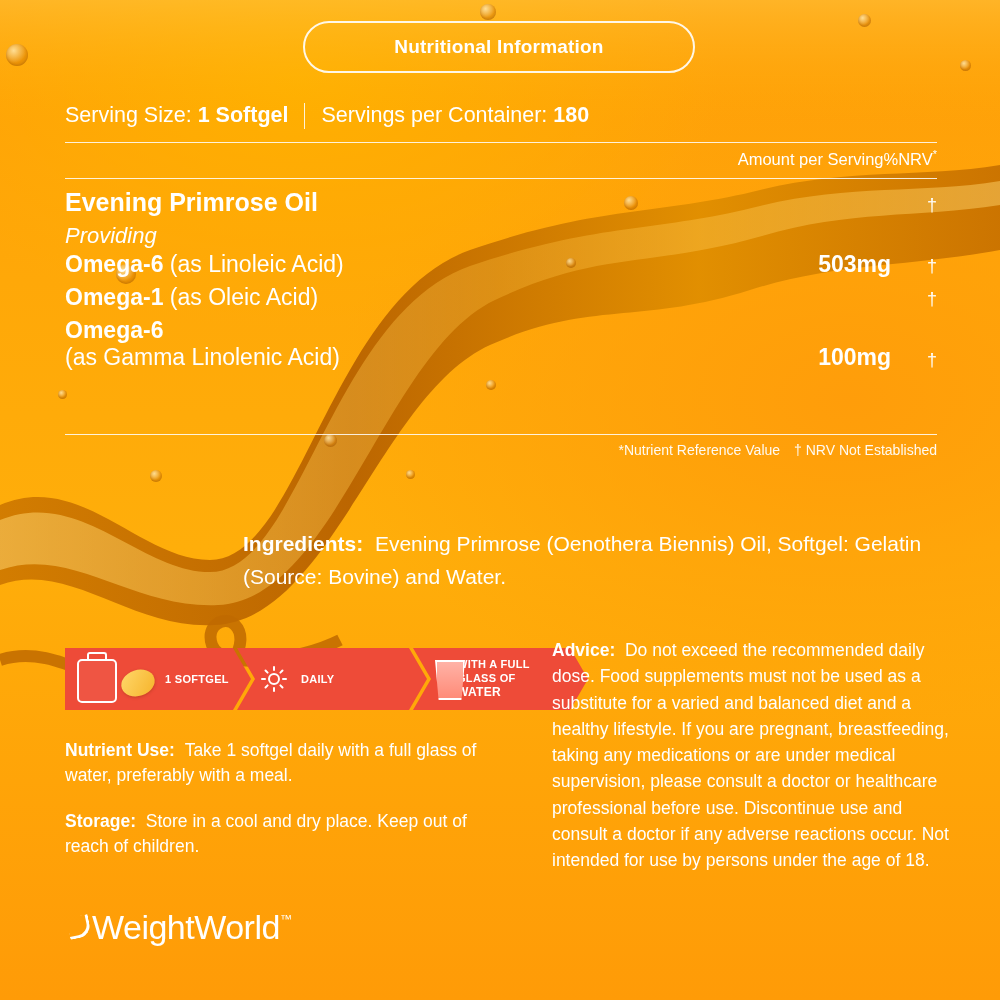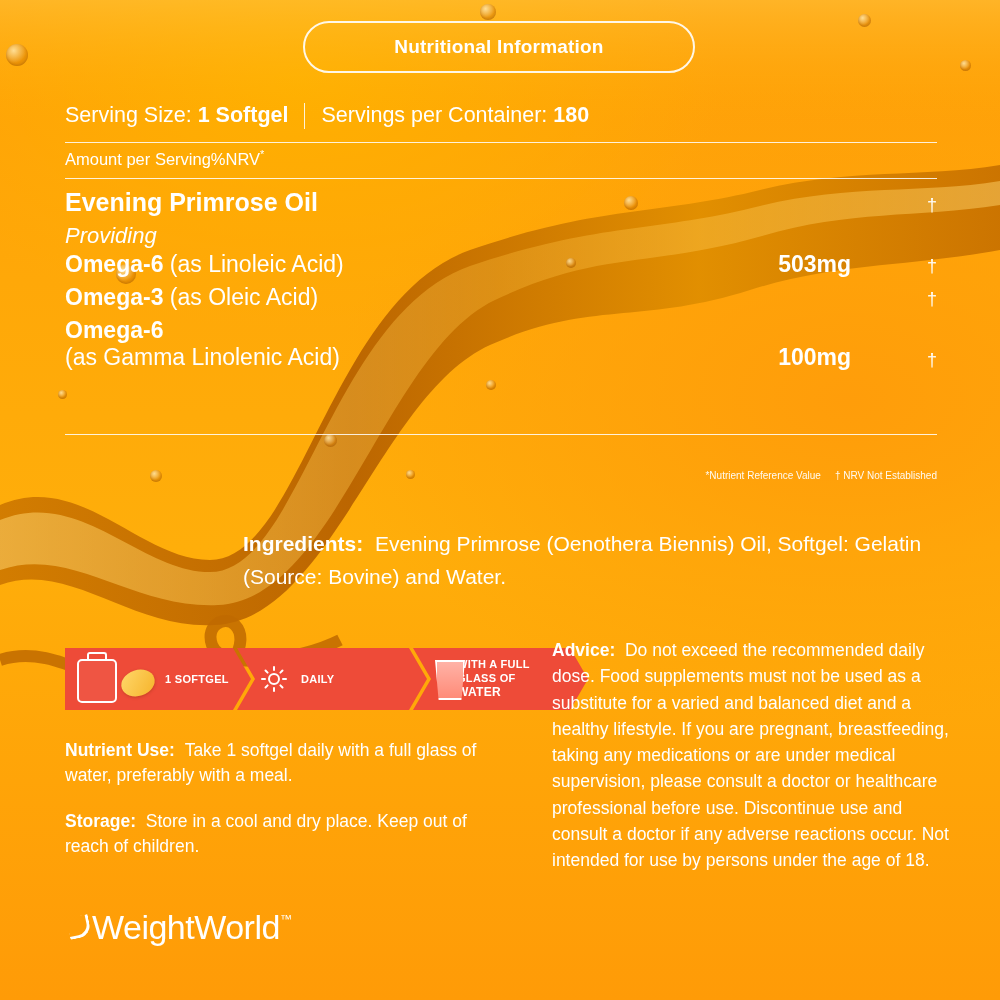--- a/index.html
+++ b/index.html
@@ -66,37 +66,36 @@
     width: 872px; height: 1px;
     background: rgba(255,255,255,.85);
   }
   .hr.top { top: 142px; }
   .hr.mid { top: 178px; }
   .hr.bot { top: 434px; }
 
   .amount-row {
     position: absolute;
     left: 65px; top: 148px; width: 872px;
-    display: flex; justify-content: flex-start; align-items: baseline;
+    display: flex; justify-content: flex-end; align-items: baseline;
     font-size: 16.5px;
   }
   .nrv-star { font-size: 11px; vertical-align: super; }
 
   
   .nutr {
     position: absolute;
     left: 65px; top: 188px;
     width: 872px;
   }
   .nline {
     display: flex;
     align-items: baseline;
     width: 100%;
     margin-bottom: 6px;
-    gap: 40px;
   }
   .nname { flex: 1; }
   .nname .strong { font-weight: bold; }
   .nval {
     width: 150px; text-align: right;
     font-weight: bold; font-size: 23px;
   }
   .ndag {
     width: 46px; text-align: right;
     font-size: 18px;
@@ -104,23 +103,22 @@
   .row-main .nname { font-size: 25px; font-weight: bold; }
   .providing { font-size: 22px; font-style: italic; margin: 6px 0 2px 0; }
   .row-sub .nname { font-size: 23px; }
   .row-sub .nname .strong { font-weight: bold; }
   .two-line .nname { line-height: 1.18; font-size: 23px; }
 
   .footnote {
     position: absolute;
     left: 65px; top: 442px; width: 872px;
     text-align: right;
-    font-size: 10px;
+    font-size: 14px;
     color: rgba(255,255,255,.95);
-    margin-top: 28px;
   }
   .footnote .gap { display: inline-block; width: 14px; }
 
   
   .ingredients {
     position: absolute;
     left: 243px; top: 528px;
     width: 700px;
     font-size: 21px;
     line-height: 1.55;
@@ -291,21 +289,21 @@
 
     <div class="providing">Providing</div>
 
     <div class="nline row-sub">
       <div class="nname"><span class="strong">Omega-6</span><span> (as Linoleic Acid)</span></div>
       <div class="nval">503mg</div>
       <div class="ndag">†</div>
     </div>
 
     <div class="nline row-sub">
-      <div class="nname"><span class="strong">Omega-3</span><span> (as Oleic Acid)</span></div>
+      <div class="nname"><span class="strong">Omega-1</span><span> (as Oleic Acid)</span></div>
       <div class="ndag">†</div>
     </div>
 
     <div class="nline row-sub two-line" style="align-items:flex-end;">
       <div class="nname">
         <div class="strong">Omega-6</div>
         <div>(as Gamma Linolenic Acid)</div>
       </div>
       <div class="nval">100mg</div>
       <div class="ndag">†</div>

